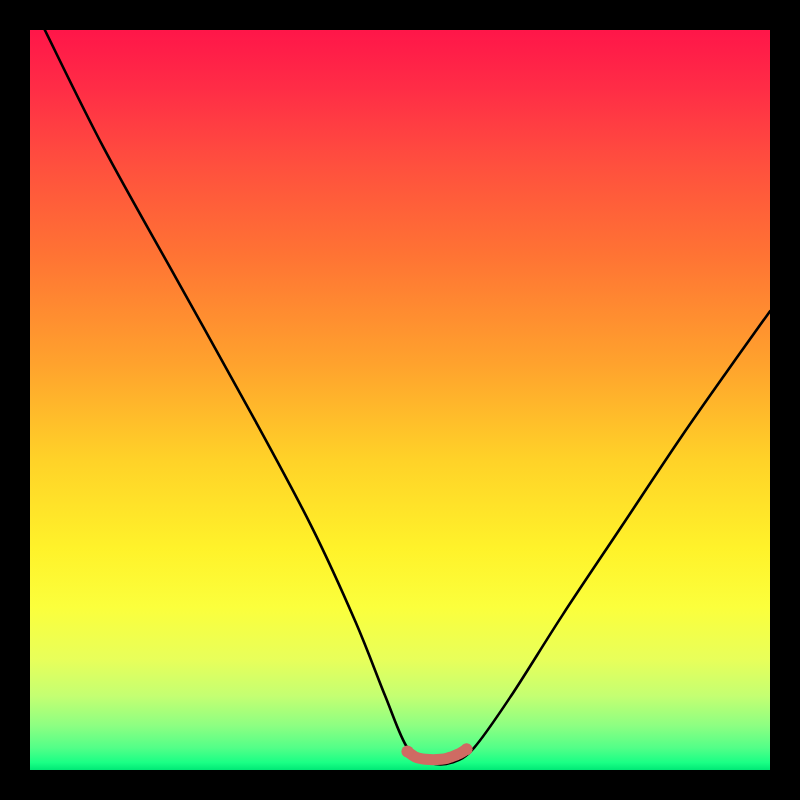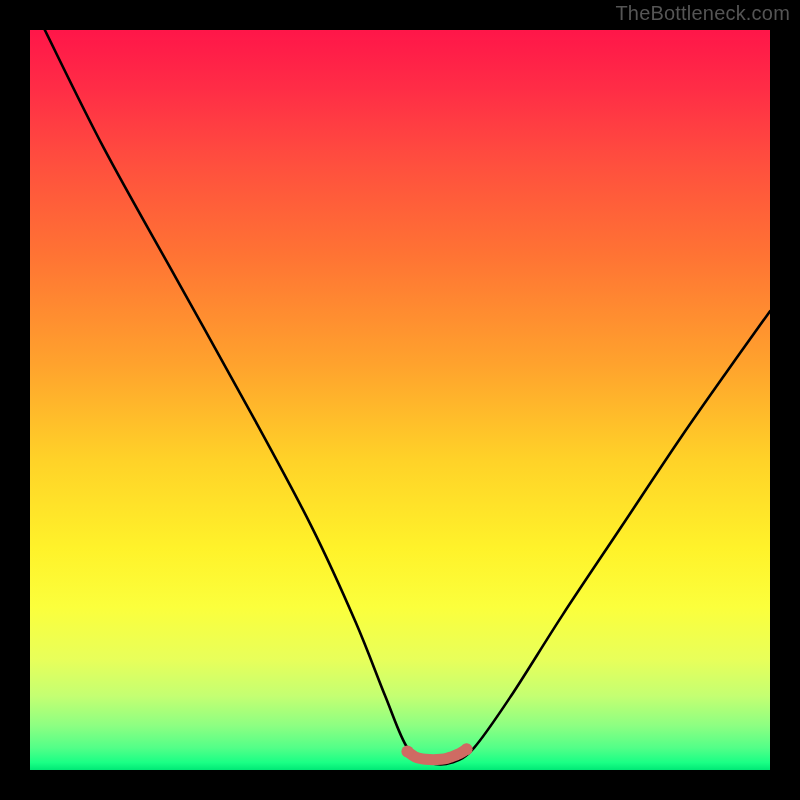--- a/index.html
+++ b/index.html
@@ -63,21 +63,20 @@
     left: 0; top: 0;
     width: 100%;
     height: 100%;
   }
 </style>
 </head>
 <body>
 
 <div class="frame">
 
-  <div class="watermark">TheBottleneck.com</div>
 
   <div class="plot">
     <div class="gradient"></div>
 
     <svg class="curve" viewBox="0 0 740 740" preserveAspectRatio="none">
       <path fill="none" stroke-width="2.6" stroke-linecap="round" d="M 14.8 0.0 C 24.7 19.7, 51.8 76.5, 74.0 118.4 C 96.2 160.3, 123.3 207.2, 148.0 251.6 C 172.7 296.0, 199.8 344.1, 222.0 384.8 C 244.2 425.5, 263.9 461.3, 281.2 495.8 C 298.5 530.3, 313.3 563.6, 325.6 592.0 C 337.9 620.4, 346.6 645.0, 355.2 666.0 C 363.8 687.0, 370.0 706.7, 377.4 717.8 C 384.8 728.9, 392.2 730.1, 399.6 732.6 C 407.0 735.1, 414.4 735.1, 421.8 732.6 C 429.2 730.1, 434.1 728.9, 444.0 717.8 C 453.9 706.7, 466.2 688.2, 481.0 666.0 C 495.8 643.8, 514.3 613.0, 532.8 584.6 C 551.3 556.2, 572.3 525.4, 592.0 495.8 C 611.7 466.2, 632.7 434.1, 651.2 407.0 C 669.7 379.9, 688.2 354.0, 703.0 333.0 C 717.8 312.0, 733.8 289.8, 740.0 281.2" id="curvePath" stroke="#000000"></path>
       <path fill="none" stroke-width="11" stroke-linecap="round" d="M 377.4 721.5 C 378.6 722.4, 382.3 725.4, 384.8 726.7 C 387.3 727.9, 389.7 728.4, 392.2 728.9 C 394.7 729.4, 397.1 729.5, 399.6 729.6 C 402.1 729.8, 404.5 729.8, 407.0 729.6 C 409.5 729.5, 411.9 729.4, 414.4 728.9 C 416.9 728.4, 419.3 727.5, 421.8 726.7 C 424.3 725.8, 426.7 725.0, 429.2 723.7 C 431.7 722.5, 435.4 720.0, 436.6 719.3" id="markerPath" stroke="#cf6b63"></path>
       <circle r="6" id="markerStart" fill="#cf6b63" cx="377.4" cy="721.5"></circle>
       <circle r="6" id="markerEnd" fill="#cf6b63" cx="436.6" cy="719.3"></circle>
     </svg>

